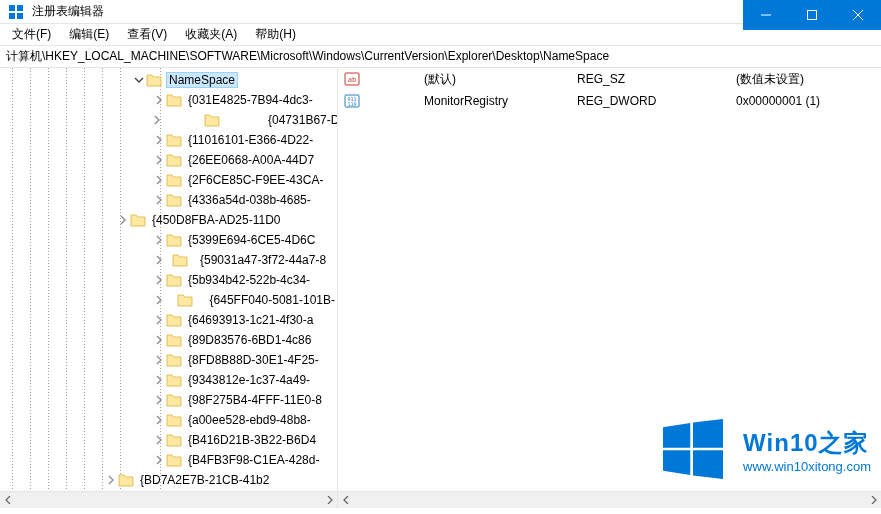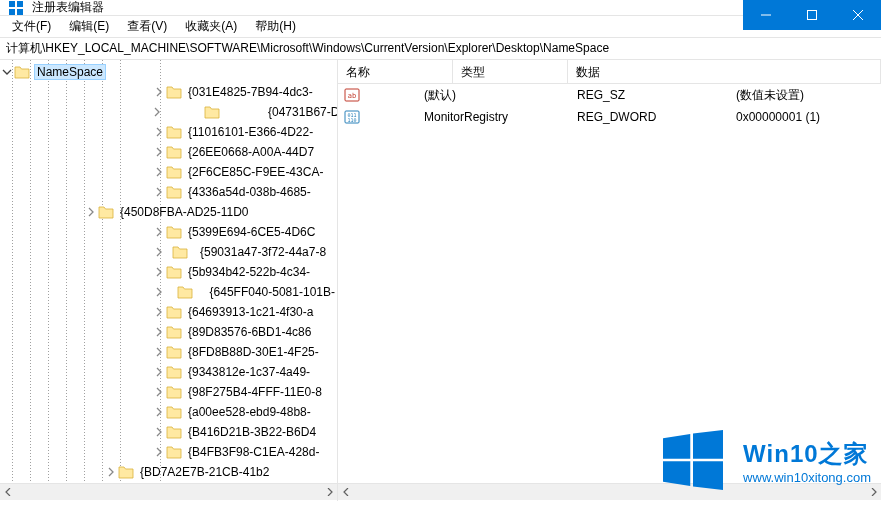--- a/index.html
+++ b/index.html
@@ -7,21 +7,21 @@
       font-family: "Microsoft YaHei", "Segoe UI", sans-serif;
       font-size: 12px;
       background: #fff;
       width: 881px;
       height: 514px;
       overflow: hidden;
       position: relative;
     }
     
     .title-bar {
-      height: 16px;
+      height: 24px;
       background: #fff;
       display: flex;
       align-items: center;
       border-bottom: 1px solid #e5e5e5;
     }
     .title-bar .app-icon {
       width: 16px; height: 16px;
       margin: 0 8px;
       display: inline-flex;
       align-items: center;
@@ -176,21 +176,21 @@
       background: #cdcdcd;
       left: 0;
     }
     .hscroll-left { width: 338px; border-right:1px solid #e5e5e5; display:flex; }
     .hscroll-right { flex:1; display:flex; }
 
     
     .watermark {
       position: absolute;
       right: 10px;
-      bottom: 21px;
+      bottom: 32px;
       display: flex;
       align-items: center;
       gap: 20px;
       pointer-events: none;
     }
     .watermark .logo svg { width: 60px; height: 60px; }
     .watermark .text { text-align: left; }
     .watermark .text .brand {
       font-size: 24px; font-weight: bold; color: #0078d7;
       letter-spacing: 1px;
@@ -250,21 +250,21 @@
         <div class="vline" style="left:12px"></div>
         <div class="vline" style="left:30px"></div>
         <div class="vline" style="left:48px"></div>
         <div class="vline" style="left:66px"></div>
         <div class="vline" style="left:84px"></div>
         <div class="vline" style="left:102px"></div>
         <div class="vline" style="left:120px"></div>
         <div class="vline" style="left:160px"></div>
       </div>
       <div class="tree-content" id="tree-content">
-          <div class="tree-row selected" style="">
+          <div class="tree-row selected" style="padding-left: 132px;">
             <span class="expander">
               <svg width="10" height="10" viewBox="0 0 10 10">
                 <path d="M1 3 L5 7 L9 3" fill="none" stroke="#404040" stroke-width="1.3"></path>
               </svg>
             </span>
             <span class="folder-icon">
               <svg viewBox="0 0 16 14">
                 <path d="M1 2 h5 l1.5 2 H15 v9 H1 z" fill="#ffe9a2" stroke="#d9b13b" stroke-width="0.8"></path>
               </svg>
             </span>
@@ -341,21 +341,21 @@
                 <path d="M3 1 L7 5 L3 9" fill="none" stroke="#888" stroke-width="1.3"></path>
               </svg>
             </span>
             <span class="folder-icon">
               <svg viewBox="0 0 16 14">
                 <path d="M1 2 h5 l1.5 2 H15 v9 H1 z" fill="#ffe9a2" stroke="#d9b13b" stroke-width="0.8"></path>
               </svg>
             </span>
             <span class="node-label">{4336a54d-038b-4685-</span>
           </div>
-          <div class="tree-row" style="padding-left: 84px;">
+          <div class="tree-row" style="padding-left: 116px;">
             <span class="expander">
               <svg width="10" height="10" viewBox="0 0 10 10">
                 <path d="M3 1 L7 5 L3 9" fill="none" stroke="#888" stroke-width="1.3"></path>
               </svg>
             </span>
             <span class="folder-icon">
               <svg viewBox="0 0 16 14">
                 <path d="M1 2 h5 l1.5 2 H15 v9 H1 z" fill="#ffe9a2" stroke="#d9b13b" stroke-width="0.8"></path>
               </svg>
             </span>
@@ -528,25 +528,20 @@
                 <path d="M1 2 h5 l1.5 2 H15 v9 H1 z" fill="#ffe9a2" stroke="#d9b13b" stroke-width="0.8"></path>
               </svg>
             </span>
             <span class="node-label">{BD7A2E7B-21CB-41b2</span>
           </div>
         </div>
     </div>
   </div>
 
   <div class="list-panel">
-    <div class="list-header">
-      <div class="col col-name">名称</div>
-      <div class="col col-type">类型</div>
-      <div class="col col-data">数据</div>
-    </div>
     <div class="list-body" id="list-body">
         <div class="list-row">
           <span class="value-icon">
             <svg viewBox="0 0 16 16">
               <rect x="1" y="2" width="14" height="12" rx="1" fill="#fff" stroke="#c0392b" stroke-width="1"></rect>
               <text x="8" y="11" font-size="7" text-anchor="middle" fill="#c0392b" font-family="monospace">ab</text>
             </svg>
           </span>
           <span class="cell cell-name">(默认)</span>
           <span class="cell cell-type">REG_SZ</span>

